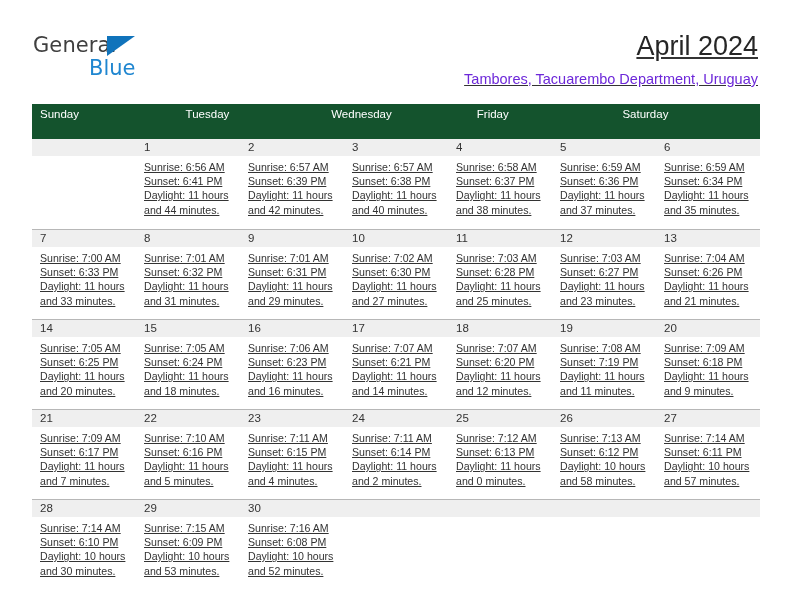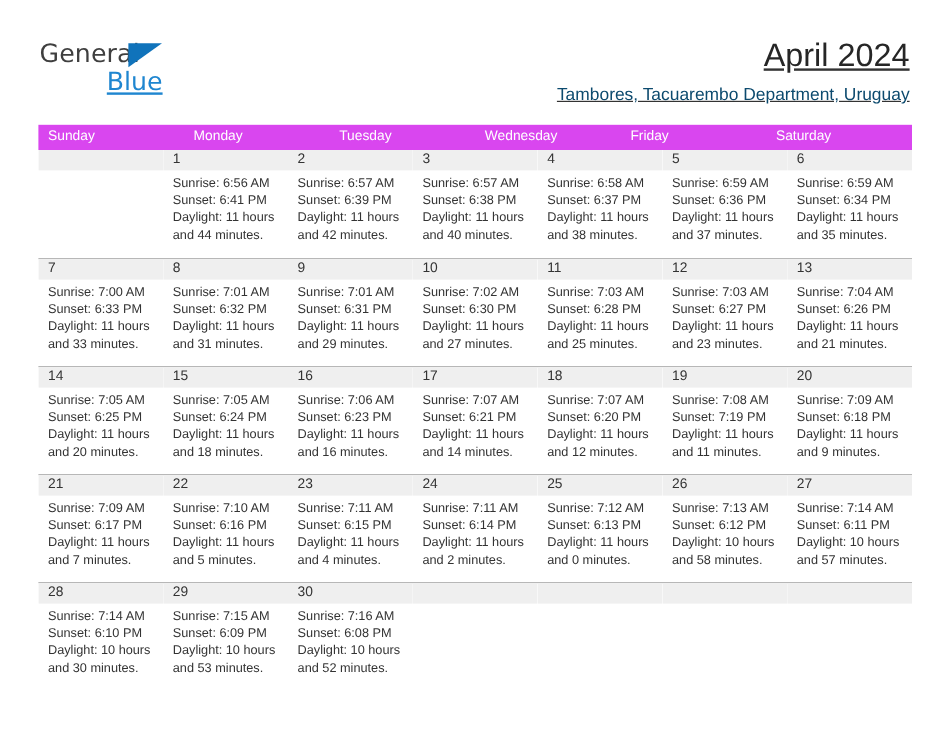--- a/index.html
+++ b/index.html
@@ -56,54 +56,53 @@
     border-bottom: 20px solid transparent;
   }
   .logo-blue {
     position: absolute;
     left: 56px;
     top: 23px;
     font-size: 21px;
     color: #1f86d0;
     font-family: "DejaVu Sans", sans-serif;
     line-height: 24px;
-    text-decoration: underline;
   }
   .title-block {
     position: absolute;
     right: 34px;
     top: 30px;
     text-align: right;
     text-decoration: underline;
   }
   .cal-title {
     font-size: 27px;
     color: #262626;
     line-height: 32px;
     white-space: nowrap;
   }
   .cal-subtitle {
     margin-top: 8px;
     font-size: 14.5px;
-    color: #0c4a6e;
+    color: #6d28d9;
     line-height: 18px;
     white-space: nowrap;
   }
 
   
   .calendar {
     position: absolute;
     left: 32px;
     top: 104px;
     width: 728px;
   }
   .dow-row {
     display: flex;
-    background: #d946ef;
-    height: 21px;
+    background: #14532d;
+    height: 35px;
   }
   .dow-cell {
     flex: 1 1 0;
     color: #ffffff;
     font-size: 11.5px;
     line-height: 21px;
     padding-left: 8px;
     box-sizing: border-box;
     white-space: nowrap;
     overflow: hidden;
@@ -130,20 +129,21 @@
   }
   .day-number {
     font-size: 11.5px;
     color: #333333;
     line-height: 17px;
     padding-left: 8px;
     display: block;
   }
   .day-lines {
     padding: 4px 6px 0 8px;
+    text-decoration: underline;
   }
   .day-line {
     font-size: 10.6px;
     line-height: 14.2px;
     color: #333333;
     white-space: nowrap;
   }
 </style>
 </head>
 <body>
@@ -161,21 +161,20 @@
     <div class="title-block">
       <div class="cal-title">April 2024</div>
       <div class="cal-subtitle">Tambores, Tacuarembo Department, Uruguay</div>
     </div>
 
   </div>
 
   <div class="calendar">
     <div class="dow-row" id="dow-row">
         <div class="dow-cell">Sunday</div>
-        <div class="dow-cell">Monday</div>
         <div class="dow-cell">Tuesday</div>
         <div class="dow-cell">Wednesday</div>
         <div class="dow-cell">Friday</div>
         <div class="dow-cell">Saturday</div>
       </div>
     <div id="weeks-container">
         <div class="week-row first">
           <div class="day-cell empty">
             <div class="day-number-band">
               <span class="day-number"></span>

